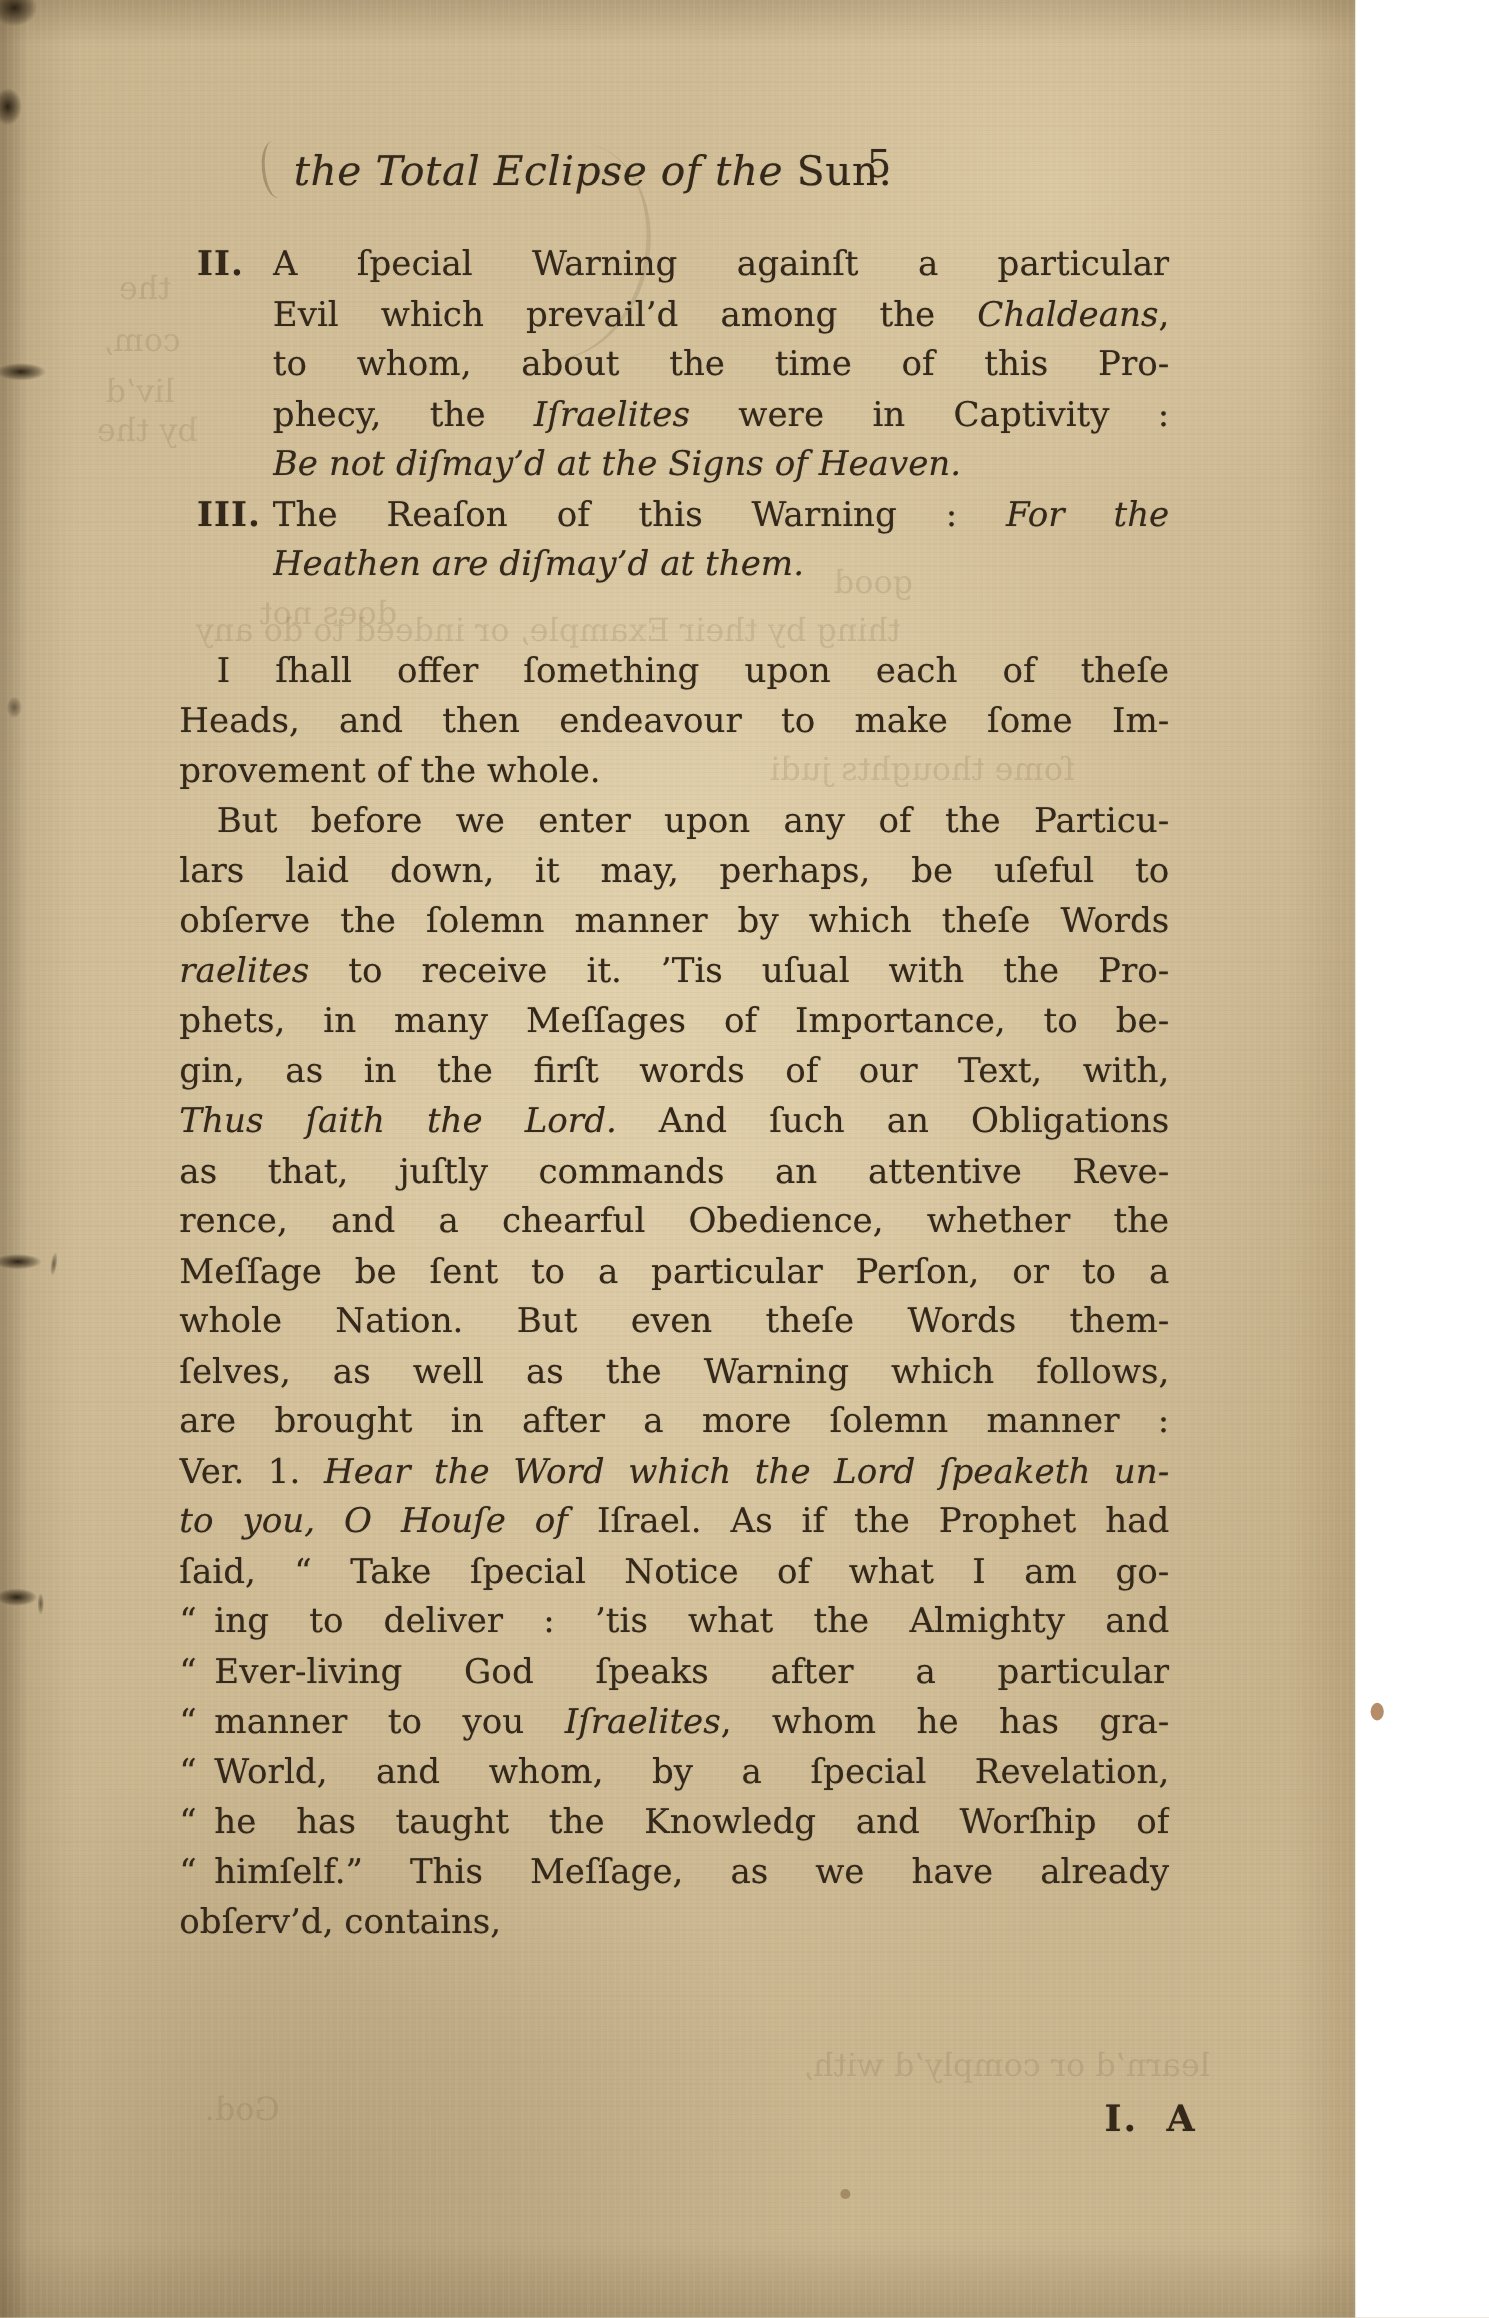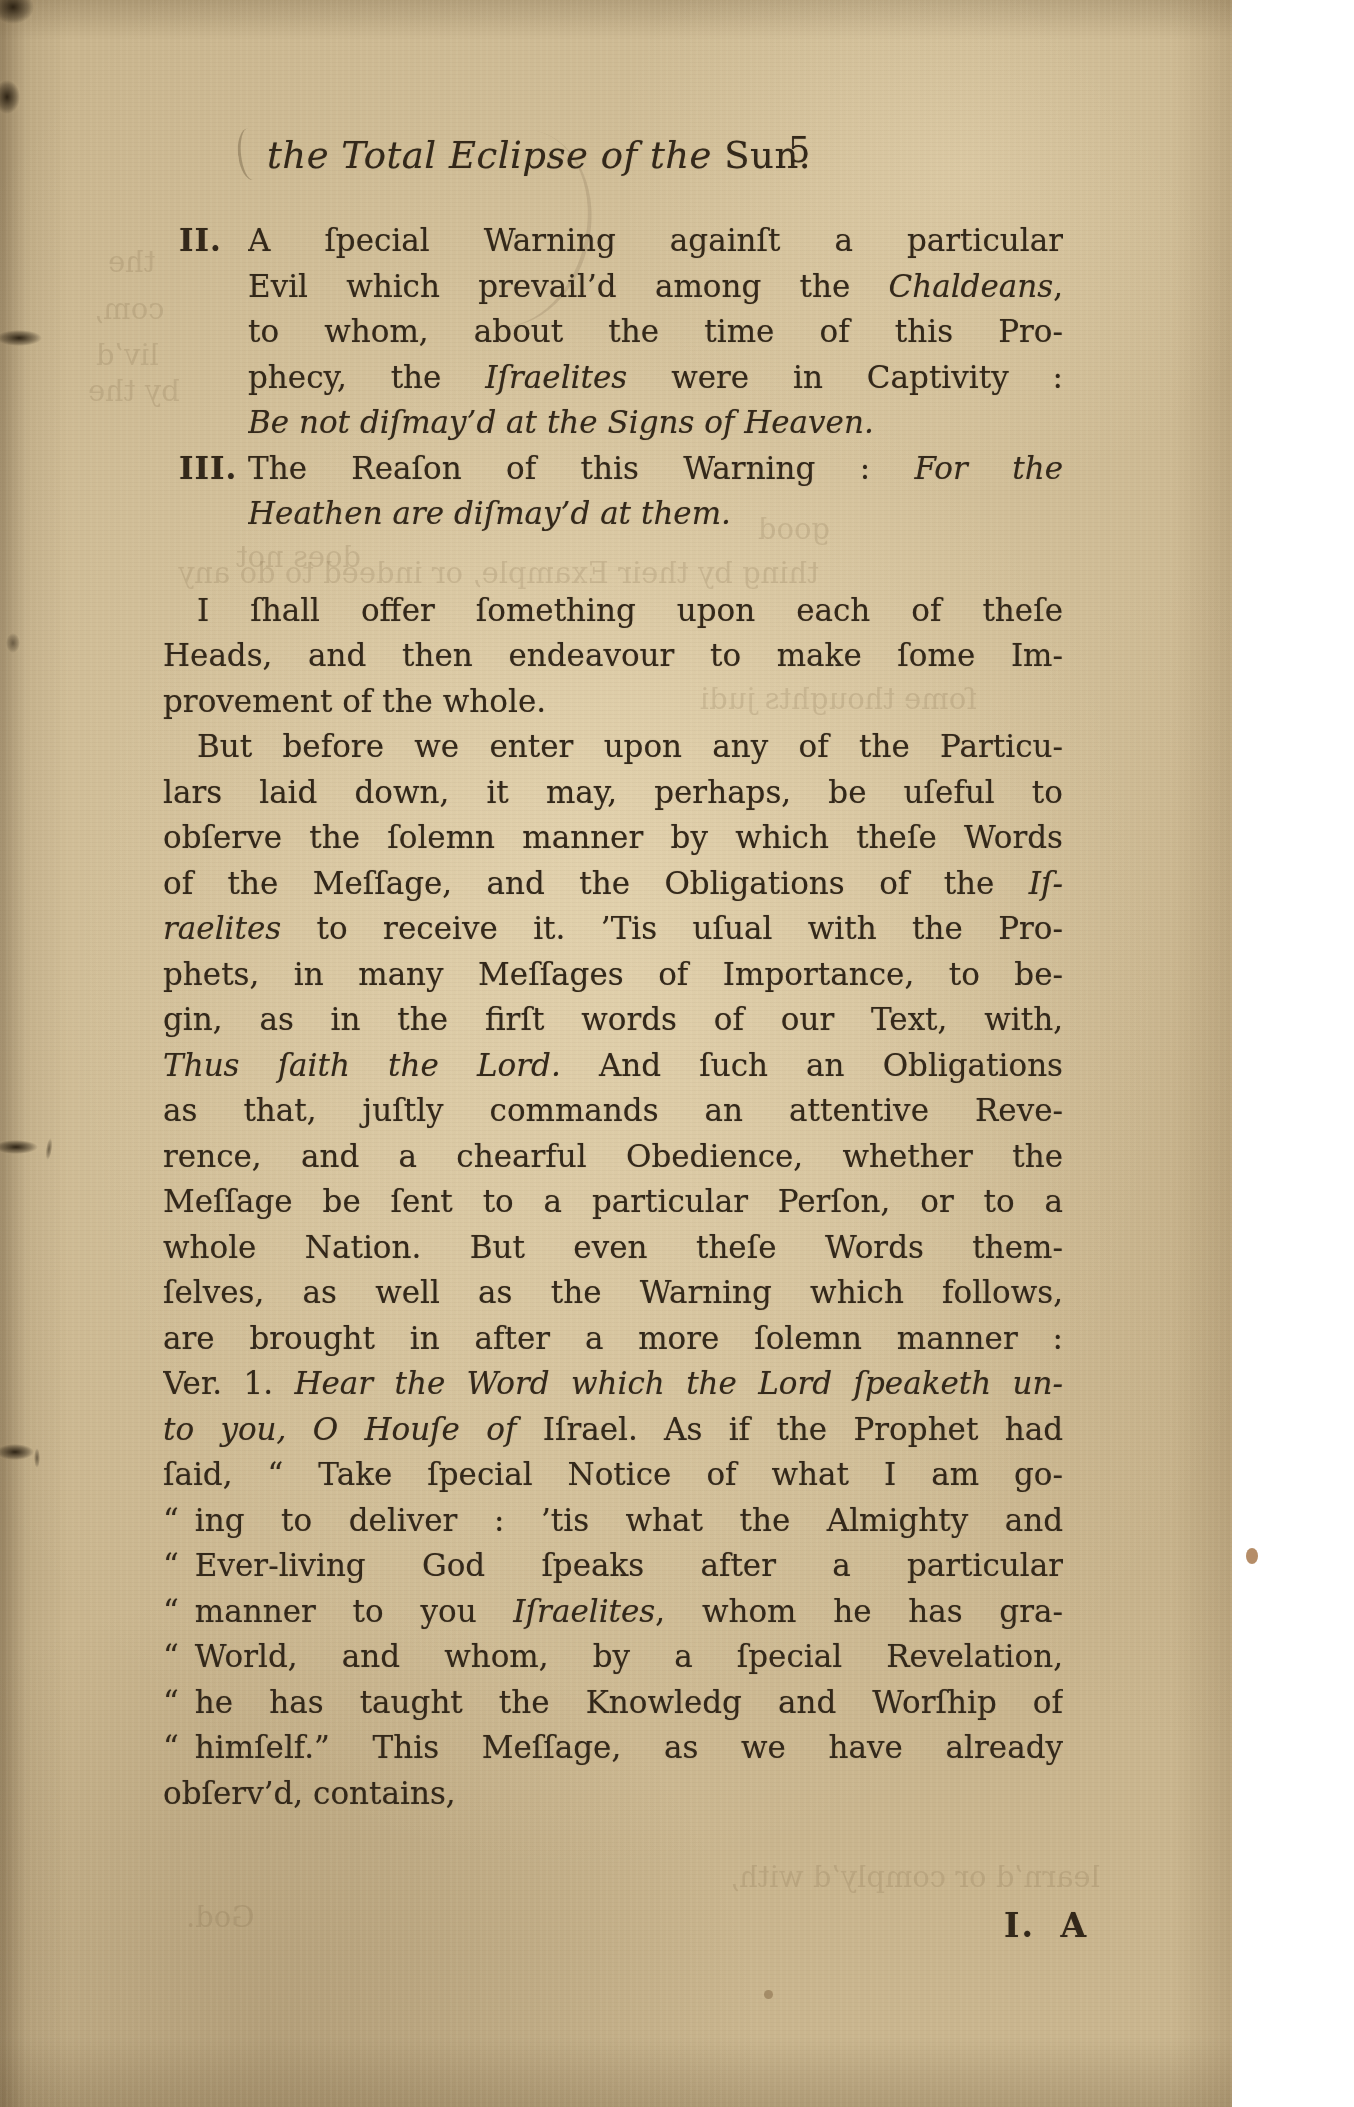--- a/index.html
+++ b/index.html
@@ -83,21 +83,20 @@
       </div>
       <div class="blk para gap">
         <div class="line first"><span>I ſhall offer ſomething upon each of theſe</span></div>
         <div class="line"><span>Heads, and then endeavour to make ſome Im-</span></div>
         <div class="line nj"><span>provement of the whole.</span></div>
       </div>
       <div class="blk para">
         <div class="line first"><span>But before we enter upon any of the Particu-</span></div>
         <div class="line"><span>lars laid down, it may, perhaps, be uſeful to</span></div>
         <div class="line"><span>obſerve the ſolemn manner by which theſe Words</span></div>
-        <div class="line"><span>of the Meſſage, and the Obligations of the </span><span class="i">Iſ-</span></div>
         <div class="line"><span class="i">raelites</span><span> to receive it.  ’Tis uſual with the Pro-</span></div>
         <div class="line"><span>phets, in many Meſſages of Importance, to be-</span></div>
         <div class="line"><span>gin, as in the firſt words of our Text, with,</span></div>
         <div class="line"><span class="i">Thus ſaith the Lord.</span><span>  And ſuch an Obligations</span></div>
         <div class="line"><span>as that, juſtly commands an attentive Reve-</span></div>
         <div class="line"><span>rence, and a chearful Obedience, whether the</span></div>
         <div class="line"><span>Meſſage be ſent to a particular Perſon, or to a</span></div>
         <div class="line"><span>whole Nation.  But even theſe Words them-</span></div>
         <div class="line"><span>ſelves, as well as the Warning which follows,</span></div>
         <div class="line"><span>are brought in after a more ſolemn manner :</span></div>

